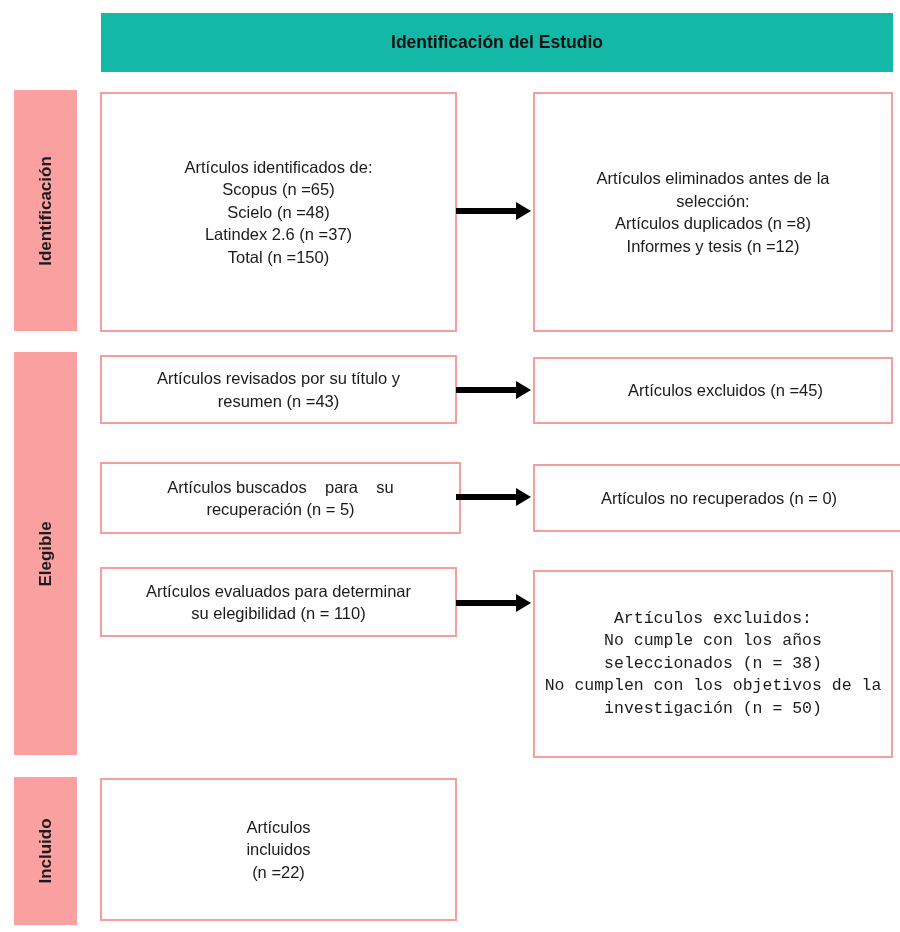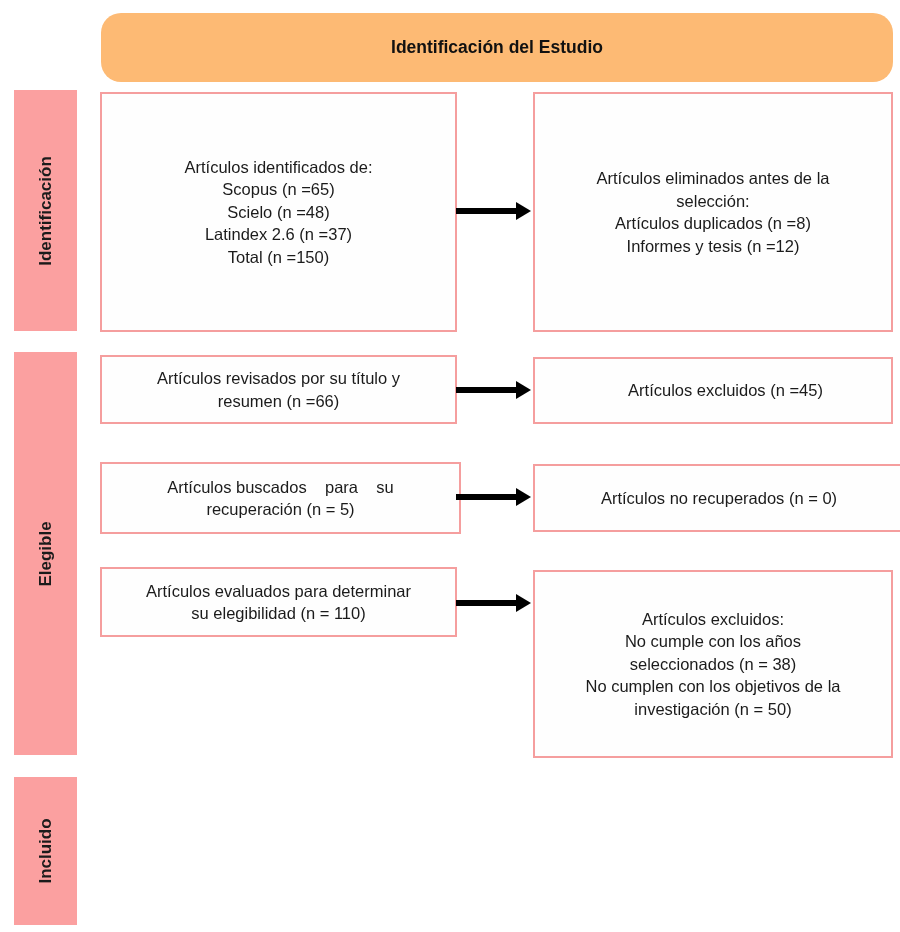--- a/index.html
+++ b/index.html
@@ -13,26 +13,25 @@
     width: 900px;
     height: 932px;
     background: #ffffff;
     overflow: hidden;
   }
 
   
   .header-bar {
     position: absolute;
     left: 101px; top: 13px;
-    width: 792px; height: 69px;
-    background: #fdba74;
+    width: 792px; height: 59px;
+    background: #14b8a6;
     display: flex;
     align-items: center;
     justify-content: center;
-    border-radius: 20px;
   }
   .header-bar span {
     font-size: 17.5px;
     font-weight: bold;
     color: #111111;
   }
 
   
   .stage {
     position: absolute;
@@ -71,21 +70,21 @@
     line-height: 22.5px;
     color: #1b1b1b;
   }
   .box-identified        { left: 100px; top: 92px;  width: 357px; height: 240px; }
   .box-removed           { left: 533px; top: 92px;  width: 360px; height: 240px; justify-content: center; }
   .box-screened          { left: 100px; top: 355px; width: 357px; height: 69px; }
   .box-excluded          { left: 533px; top: 357px; width: 360px; height: 67px; padding-left: 25px; }
   .box-sought            { left: 100px; top: 462px; width: 361px; height: 72px; }
   .box-not-retrieved     { left: 533px; top: 464px; width: 372px; height: 68px; }
   .box-assessed          { left: 100px; top: 567px; width: 357px; height: 70px; align-items: center; }
-  .box-excluded-reasons  { left: 533px; top: 570px; width: 360px; height: 188px; }
+  .box-excluded-reasons  { left: 533px; top: 570px; width: 360px; height: 188px; font-family: Liberation Mono, monospace; }
   .box-included          { left: 100px; top: 778px; width: 357px; height: 143px; }
 
   
   .arrow {
     position: absolute;
     width: 75px;
     height: 18px;
     display: flex;
     align-items: center;
   }
@@ -138,21 +137,21 @@
   </div>
   <div class="fbox box-removed">
     <span>Artículos eliminados antes de la
 selección:
 Artículos duplicados (n =8)
 Informes y tesis (n =12)</span>
   </div>
 
   <div class="fbox box-screened">
     <span>Artículos revisados por su título y
-resumen (n =66)</span>
+resumen (n =43)</span>
   </div>
   <div class="arrow arrow-2">
     <div class="shaft"></div>
     <div class="head"></div>
   </div>
   <div class="fbox box-excluded">
     <span>Artículos excluidos (n =45)</span>
   </div>
 
   <div class="fbox box-sought">
@@ -176,14 +175,19 @@
     <div class="head"></div>
   </div>
   <div class="fbox box-excluded-reasons">
     <span>Artículos excluidos:
 No cumple con los años
 seleccionados (n = 38)
 No cumplen con los objetivos de la
 investigación (n = 50)</span>
   </div>
 
+  <div class="fbox box-included">
+    <span>Artículos
+incluidos
+(n =22)</span>
+  </div>
 
 </div>
 
 </body></html>

